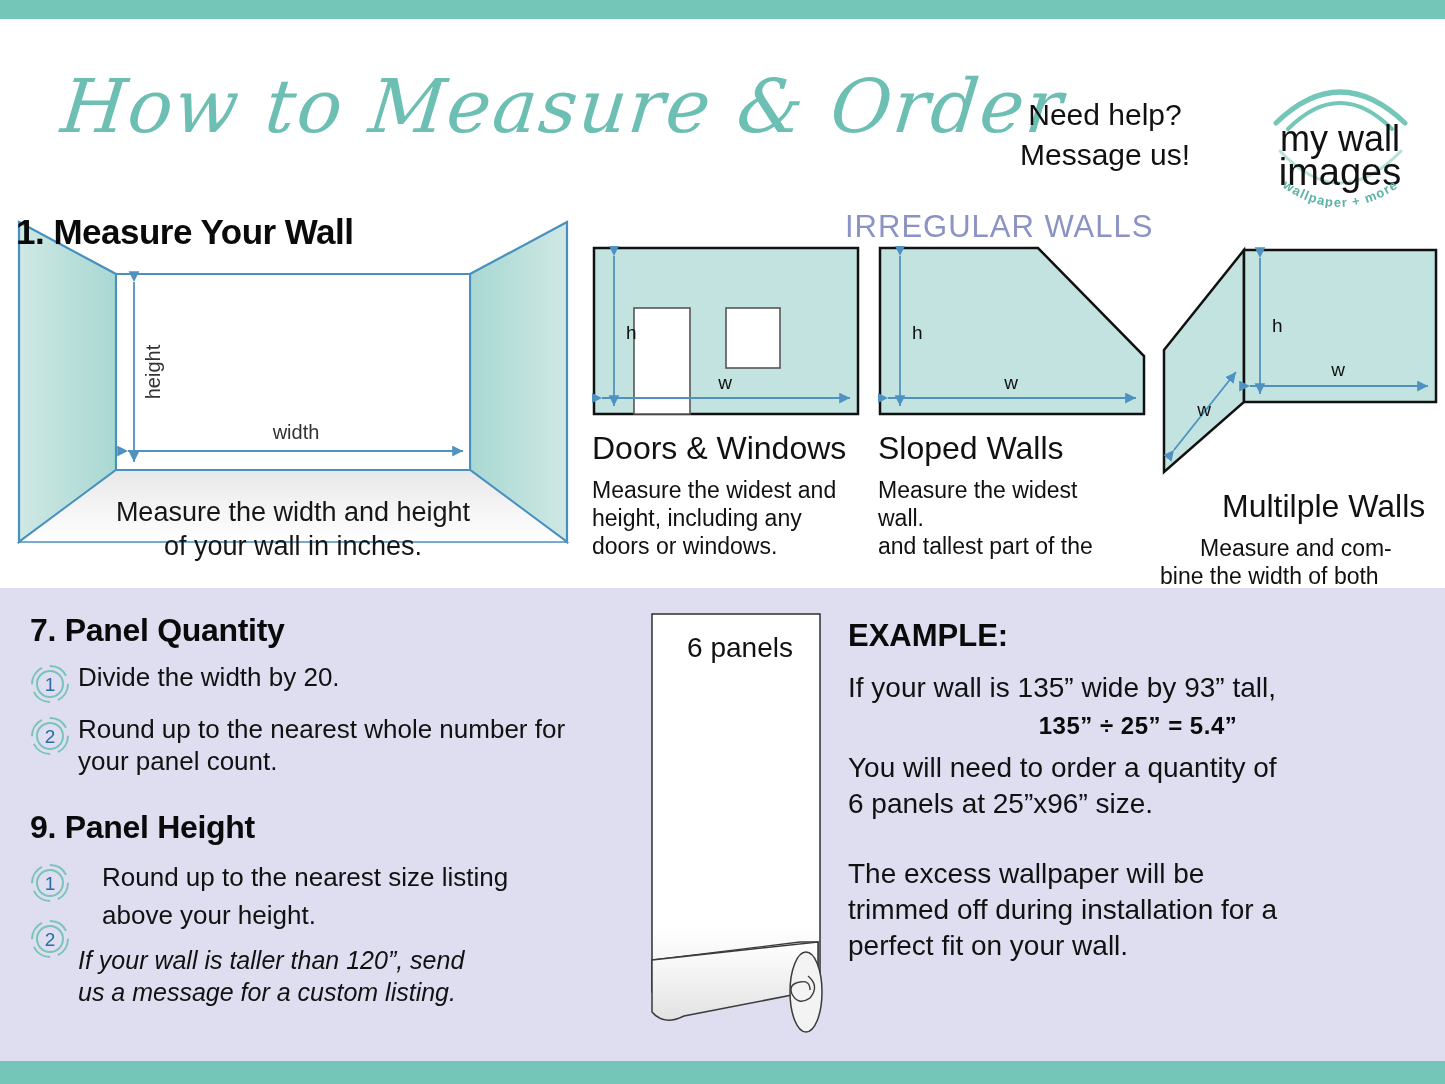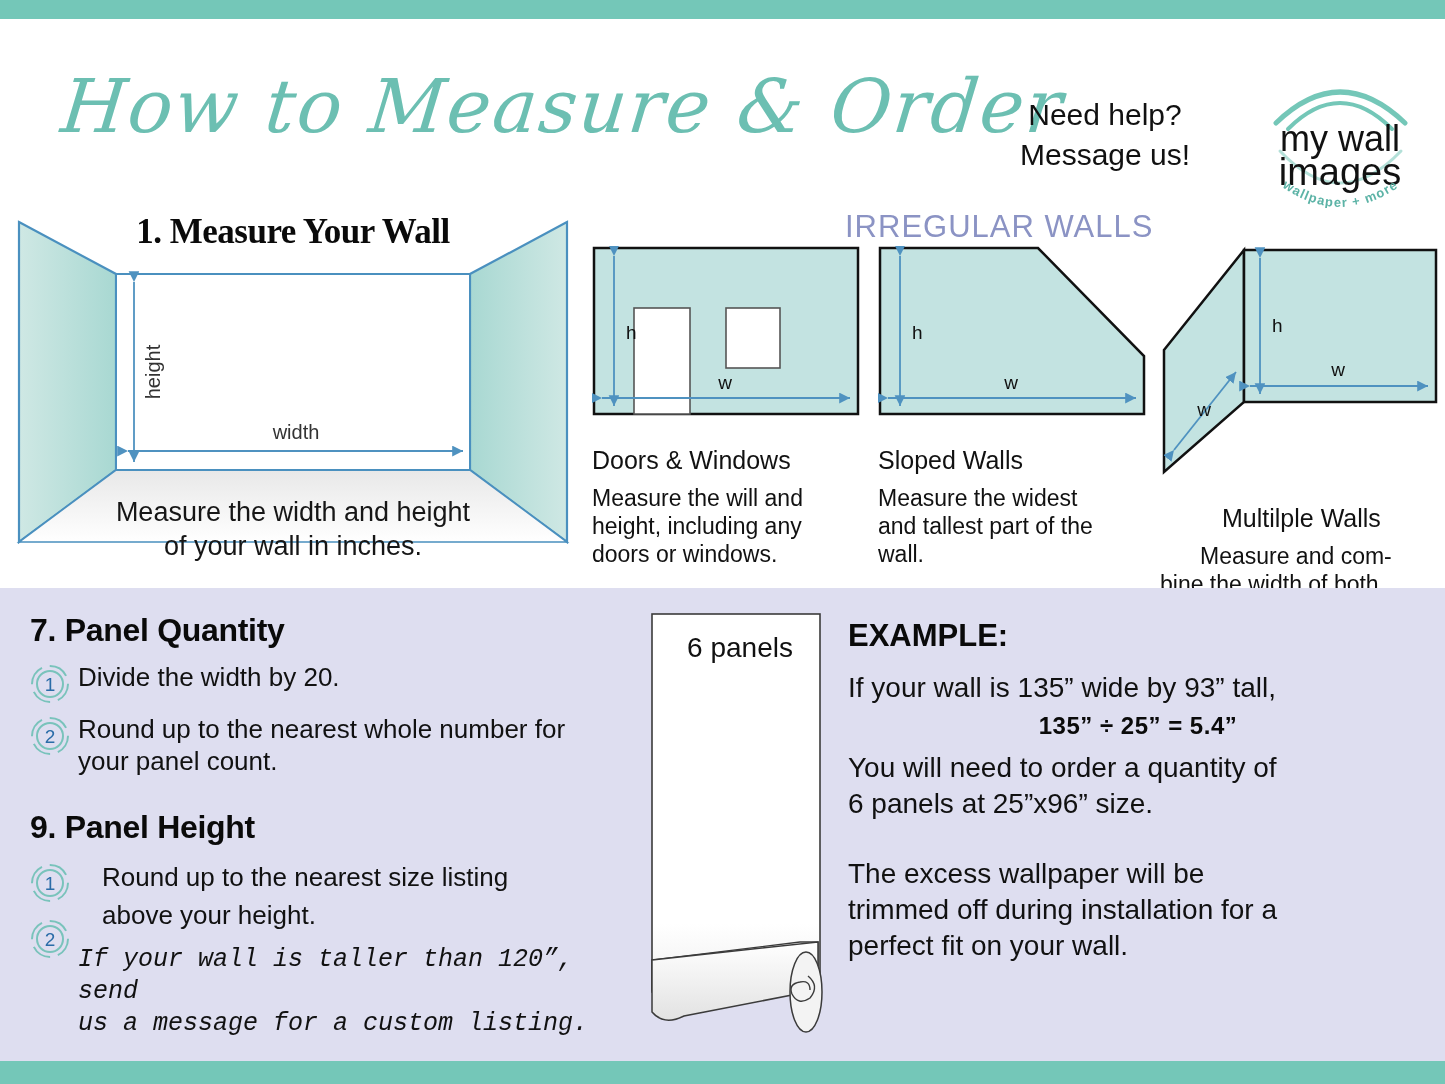--- a/index.html
+++ b/index.html
@@ -35,40 +35,40 @@
     font-family:"Liberation Sans", sans-serif;
   }
 
   
   .logo{position:absolute;left:1258px;top:44px;width:165px;height:145px;}
   .logo svg{display:block;}
 
   
   .sec1{position:absolute;left:16px;top:212px;width:554px;height:350px;}
   .sec1 .heading{
-    position:absolute;left:0;top:0;width:554px;text-align:center;
+    position:absolute;left:0;top:0;width:554px;text-align:left;
     font-size:35px;font-weight:bold;color:#0a0a0a;
-    font-family:Liberation Serif, serif;letter-spacing:-0.5px;
+    font-family:Liberation Sans, sans-serif;letter-spacing:-0.5px;
     z-index:5;
   }
   .sec1 .caption{
     position:absolute;left:0;top:283px;width:554px;text-align:center;
     font-size:27px;line-height:34px;color:#161616;z-index:5;
   }
   .sec1 svg{position:absolute;left:0;top:0;}
 
   
   .irr-title{
     position:absolute;left:845px;top:209px;
     font-size:31px;color:#8b93c4;letter-spacing:1px;
     font-family:"Liberation Sans", sans-serif;
   }
   .irr{position:absolute;top:246px;}
   .irr .label{
-    font-size:25px;color:#111;margin-top:24px;
+    font-size:32px;color:#111;margin-top:8px;
     font-family:"Liberation Sans", sans-serif;
   }
   .irr .desc{
     font-size:23px;line-height:28px;color:#111;margin-top:9px;
   }
   #irr-doors{left:592px;width:268px;}
   #irr-slope{left:878px;width:268px;}
   #irr-multi{left:1160px;width:280px;}
   #irr-multi .label{margin-left:62px;}
   #irr-multi .desc{margin-left:0;}
@@ -84,21 +84,21 @@
     font-family:"Liberation Sans", sans-serif;
     margin:0 0 12px 0;letter-spacing:-0.3px;
   }
   .h2.sec3{margin-top:32px;}
   .blist{position:relative;}
   .brow{display:flex;align-items:flex-start;margin-bottom:5px;}
   .bnum{flex:0 0 auto;width:40px;margin-right:8px;margin-top:3px;}
   .btext{font-size:26px;line-height:32px;color:#111;}
   .italic-note{
     font-size:25px;line-height:32px;color:#111;font-style:italic;
-    margin-left:48px;margin-top:10px;font-family:Liberation Mono, monospace;
+    margin-left:48px;margin-top:10px;
   }
   .stack-nums{position:absolute;left:0;top:2px;width:40px;}
   .stack-nums .bnum{margin-bottom:12px;}
   .stacked-text{margin-left:72px;font-size:26px;line-height:38px;color:#111;}
 
   
   .roll{position:absolute;left:640px;top:612px;width:200px;height:425px;}
   .roll .rolllabel{
     position:absolute;left:0;top:20px;width:200px;text-align:center;
     font-size:28px;color:#111;z-index:4;
@@ -208,21 +208,21 @@
       <rect x="2" y="2" width="264" height="166" fill="#c3e3e1" stroke="#111" stroke-width="2.5"></rect>
       <rect x="42" y="62" width="56" height="106" fill="#ffffff" stroke="#555" stroke-width="1.6"></rect>
       <rect x="134" y="62" width="54" height="60" fill="#ffffff" stroke="#555" stroke-width="1.6"></rect>
       <line x1="22" y1="10" x2="22" y2="160" stroke="#4f92c0" stroke-width="1.8" marker-start="url(#arrB)" marker-end="url(#arrB)"></line>
       <line x1="10" y1="152" x2="258" y2="152" stroke="#4f92c0" stroke-width="1.8" marker-start="url(#arrB)" marker-end="url(#arrB)"></line>
       <text x="34" y="93" font-family="'Liberation Sans', sans-serif" font-size="19" fill="#111">h</text>
       <text x="133" y="143" text-anchor="middle" font-family="'Liberation Sans', sans-serif" font-size="19" fill="#111">w</text>
     </svg>
     <div class="label">Doors &amp; Windows</div>
     <div class="desc">
-      <div>Measure the will and</div>
+      <div>Measure the widest and</div>
       <div>height, including any</div>
       <div>doors or windows.</div>
     </div>
   </div>
 
   <div class="irr" id="irr-slope">
     <svg width="268" height="172" viewBox="0 0 268 172">
       <defs>
         <marker id="arrC" markerWidth="8" markerHeight="8" refX="6" refY="3" orient="auto">
           <path d="M0,0 L6,3 L0,6 z" fill="#4f92c0"></path>
@@ -230,22 +230,22 @@
       </defs>
       <polygon points="2,2 160,2 266,110 266,168 2,168" fill="#c3e3e1" stroke="#111" stroke-width="2.5"></polygon>
       <line x1="22" y1="10" x2="22" y2="160" stroke="#4f92c0" stroke-width="1.8" marker-start="url(#arrC)" marker-end="url(#arrC)"></line>
       <line x1="10" y1="152" x2="258" y2="152" stroke="#4f92c0" stroke-width="1.8" marker-start="url(#arrC)" marker-end="url(#arrC)"></line>
       <text x="34" y="93" font-family="'Liberation Sans', sans-serif" font-size="19" fill="#111">h</text>
       <text x="133" y="143" text-anchor="middle" font-family="'Liberation Sans', sans-serif" font-size="19" fill="#111">w</text>
     </svg>
     <div class="label">Sloped Walls</div>
     <div class="desc">
       <div>Measure the widest</div>
+      <div>wall.</div>
       <div>and tallest part of the</div>
-      <div>wall.</div>
     </div>
   </div>
 
   <div class="irr" id="irr-multi">
     <svg width="280" height="230" viewBox="0 0 280 230">
       <defs>
         <marker id="arrD" markerWidth="8" markerHeight="8" refX="6" refY="3" orient="auto">
           <path d="M0,0 L6,3 L0,6 z" fill="#4f92c0"></path>
         </marker>
       </defs>

